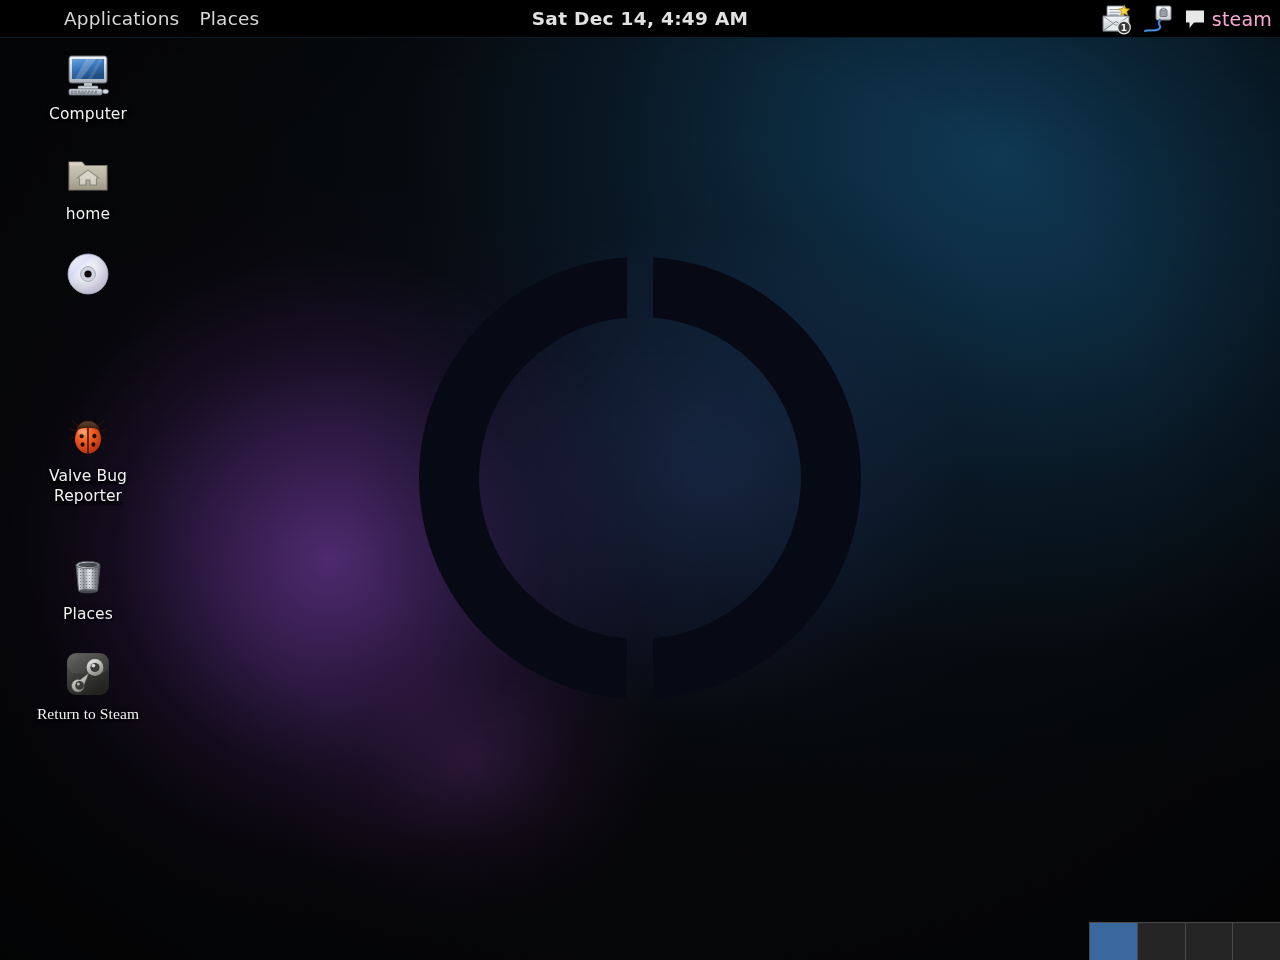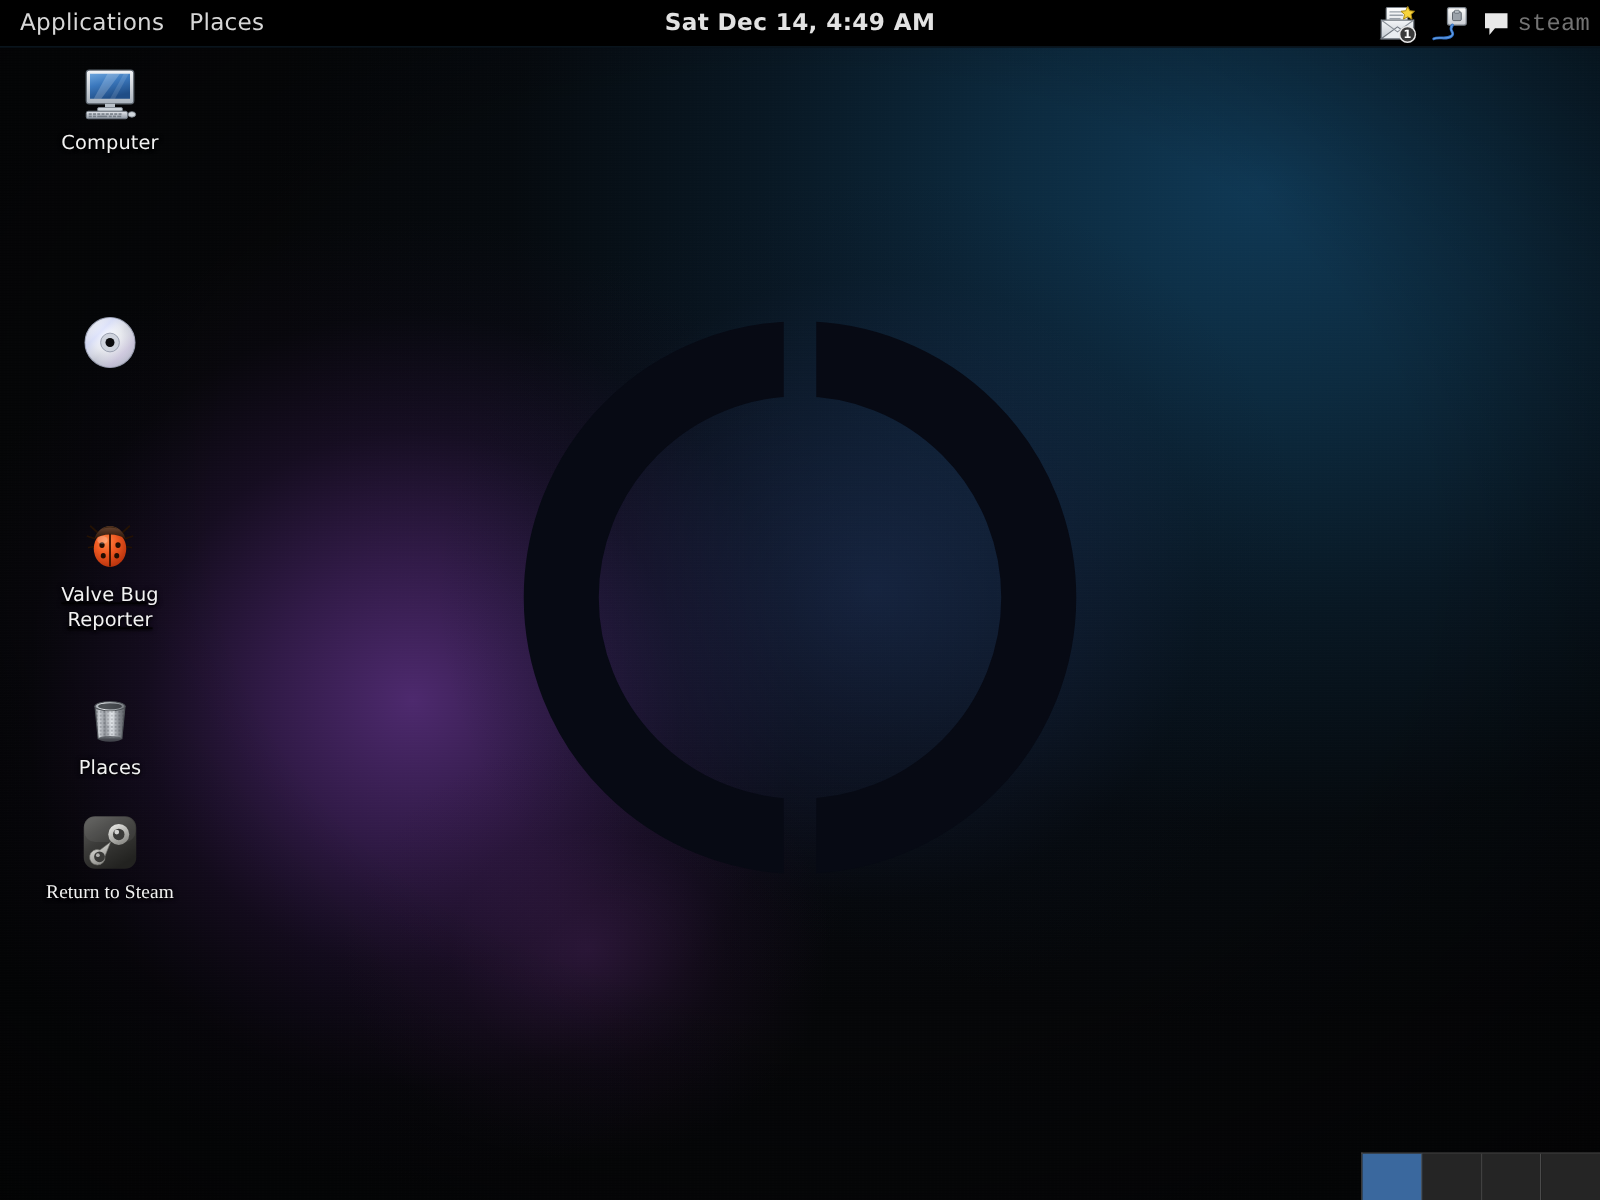--- a/index.html
+++ b/index.html
@@ -83,33 +83,33 @@
     background:#000;
     border-bottom:1px solid #0d1b26;
     display:flex; align-items:center;
     z-index:50;
   }
   .menu-item {
     color:#d7d7d7; font-size:18.5px; letter-spacing:.2px;
     padding:2px 9px; margin:0 1px; line-height:30px;
     cursor:default; white-space:nowrap;
   }
-  #panel-left { display:flex; align-items:center; padding-left:6px; }
+  #panel-left { display:flex; align-items:center; padding-left:6px;margin-left:48px; }
   #panel-clock {
     position:absolute; left:0; right:0; text-align:center;
     color:#e2e2e2; font-size:18.5px; font-weight:bold; letter-spacing:.3px;
     pointer-events:none;
   }
   #panel-tray {
     position:absolute; right:8px; top:0; height:38px;
     display:flex; align-items:center; gap:10px; z-index:3;
   }
   .tray-icon { width:32px; height:32px; position:relative; display:block; }
   #steam-tray { display:flex; align-items:center; gap:6px; cursor:default; }
-  #steam-tray-label { color:#737373; font-size:19px; letter-spacing:.2px;font-family:Liberation Mono, monospace; }
+  #steam-tray-label { color:#f9a8d4; font-size:19px; letter-spacing:.2px; }
 
   
   .desk-icon {
     position:absolute; width:132px;
     display:flex; flex-direction:column; align-items:center;
     cursor:default; user-select:none;
   }
   .desk-icon .glyph {
     width:48px; height:48px; position:relative;
     display:flex; align-items:center; justify-content:center;
@@ -202,20 +202,39 @@
             <rect x="23" y="42.5" width="2.4" height="1.3"></rect>
           <rect x="26.4" y="42.5" width="2.4" height="1.3"></rect>
             <rect x="29.8" y="42.5" width="3.2" height="1.3"></rect>
         </g>
         <ellipse cx="41.5" cy="41.5" rx="3" ry="2.2" fill="#d2d8de" stroke="#7b848d" stroke-width=".7"></ellipse>
       </svg>
     </span>
     <span class="label">Computer</span>
   </div>
 
+  <div class="desk-icon" style="left:22px; top:150px;">
+    <span class="glyph">
+      <svg width="48" height="48" viewBox="0 0 48 48">
+        <defs>
+          <linearGradient id="fold" x1="0" y1="0" x2="0" y2="1">
+            <stop offset="0%" stop-color="#cfcbbb"></stop>
+            <stop offset="55%" stop-color="#b9b5a4"></stop>
+            <stop offset="100%" stop-color="#9d9887"></stop>
+          </linearGradient>
+        </defs>
+        <path d="M5,12 L18,12 L21,15.5 L43,15.5 L43,40 L5,40 Z" fill="url(#fold)" stroke="#7e7a6b" stroke-width="1.1" stroke-linejoin="round"></path>
+        <path d="M5,12 L18,12 L21,15.5 L5,15.5 Z" fill="#ddd9ca" opacity=".6"></path>
+        <g opacity=".55">
+          <path d="M24,20 L35,28 L32.5,28 L32.5,35 L26,35 L26,30 L22,30 L22,35 L15.5,35 L15.5,28 L13,28 Z" fill="#efeee6" stroke="#6f6b5e" stroke-width="1.1" stroke-linejoin="round"></path>
+        </g>
+      </svg>
+    </span>
+    <span class="label">home</span>
+  </div>
 
   <div class="desk-icon" style="left:22px; top:250px;">
     <span class="glyph">
       <svg width="48" height="48" viewBox="0 0 48 48">
         <defs>
           <radialGradient id="cdg" cx="0.42" cy="0.35" r="0.72">
             <stop offset="0%" stop-color="#ffffff"></stop>
             <stop offset="42%" stop-color="#e4e6ec"></stop>
             <stop offset="70%" stop-color="#c6c9d6"></stop>
             <stop offset="100%" stop-color="#9aa0b2"></stop>

